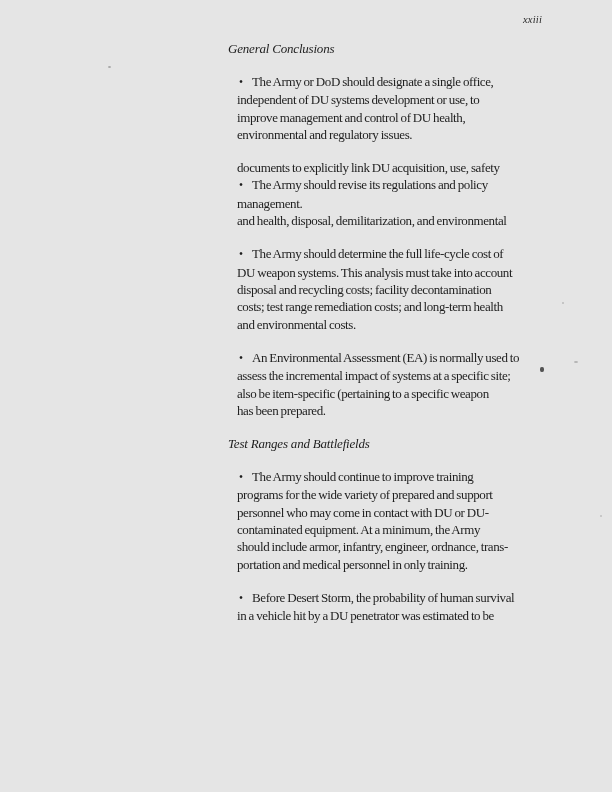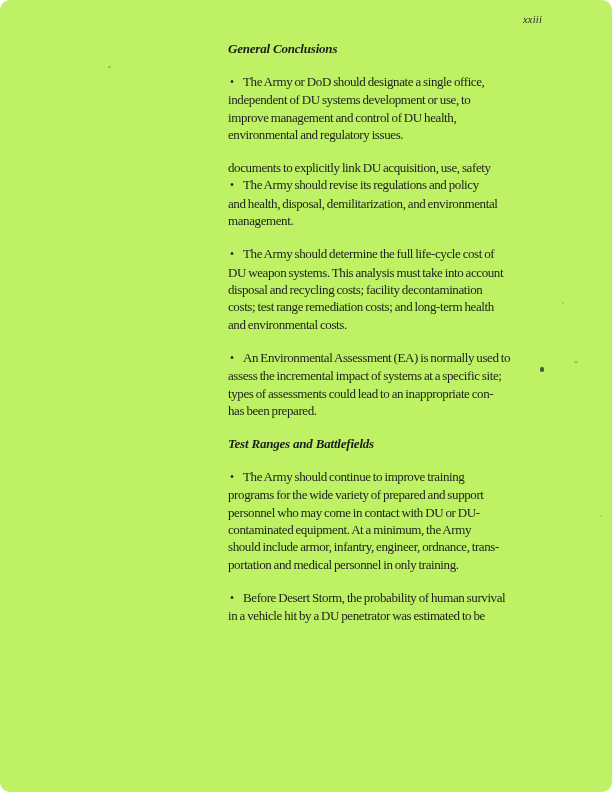--- a/index.html
+++ b/index.html
@@ -4,60 +4,60 @@
 <style>
   html, body {
     margin: 0;
     padding: 0;
     background: #ffffff;
   }
   .page {
     position: relative;
     width: 612px;
     height: 792px;
-    background: #bef264;
+    background: #e5e5e5;
     overflow: hidden;
     font-family: "Liberation Serif", "DejaVu Serif", serif;
     color: #1e1e1e;
-    border-radius: 10px;
   }
   .page-number {
     position: absolute;
     top: 14px;
     right: 70px;
     font-style: italic;
     font-size: 10.5px;
     line-height: 12px;
     letter-spacing: 0.2px;
     color: #2b2b2b;
   }
   .content-column {
     position: absolute;
     left: 228px;
     top: 40px;
     width: 316px;
   }
   .heading {
-    font-weight: bold;
+    font-weight: normal;
     font-style: italic;
     font-size: 13px;
     line-height: 17.4px;
     letter-spacing: -0.2px;
     margin: 0 0 15.5px 0;
     white-space: pre;
   }
   .para {
     margin: 0 0 15.5px 0;
   }
   .line {
     font-size: 13px;
     line-height: 17.4px;
     letter-spacing: -0.4px;
     word-spacing: -0.6px;
     white-space: pre;
+    margin-left: 9px;
   }
   .bullet {
     display: inline-block;
     width: 13px;
     padding-left: 2px;
     font-size: 11.5px;
     letter-spacing: 0;
   }
   .speck {
     position: absolute;
@@ -80,34 +80,34 @@
       <div class="heading">General Conclusions</div>
       <div class="para">
         <div class="line"><span class="bullet">•</span>The Army or DoD should designate a single office,</div>
         <div class="line">independent of DU systems development or use, to</div>
         <div class="line">improve management and control of DU health,</div>
         <div class="line">environmental and regulatory issues.</div>
       </div>
       <div class="para">
         <div class="line">documents to explicitly link DU acquisition, use, safety</div>
         <div class="line"><span class="bullet">•</span>The Army should revise its regulations and policy</div>
+        <div class="line">management.</div>
         <div class="line">and health, disposal, demilitarization, and environmental</div>
-        <div class="line">management.</div>
       </div>
       <div class="para">
         <div class="line"><span class="bullet">•</span>The Army should determine the full life-cycle cost of</div>
         <div class="line">DU weapon systems. This analysis must take into account</div>
         <div class="line">disposal and recycling costs; facility decontamination</div>
         <div class="line">costs; test range remediation costs; and long-term health</div>
         <div class="line">and environmental costs.</div>
       </div>
       <div class="para">
         <div class="line"><span class="bullet">•</span>An Environmental Assessment (EA) is normally used to</div>
         <div class="line">assess the incremental impact of systems at a specific site;</div>
-        <div class="line">types of assessments could lead to an inappropriate con-</div>
+        <div class="line">also be item-specific (pertaining to a specific weapon</div>
         <div class="line">has been prepared.</div>
       </div>
       <div class="heading">Test Ranges and Battlefields</div>
       <div class="para">
         <div class="line"><span class="bullet">•</span>The Army should continue to improve training</div>
         <div class="line">programs for the wide variety of prepared and support</div>
         <div class="line">personnel who may come in contact with DU or DU-</div>
         <div class="line">contaminated equipment. At a minimum, the Army</div>
         <div class="line">should include armor, infantry, engineer, ordnance, trans-</div>
         <div class="line">portation and medical personnel in only training.</div>

